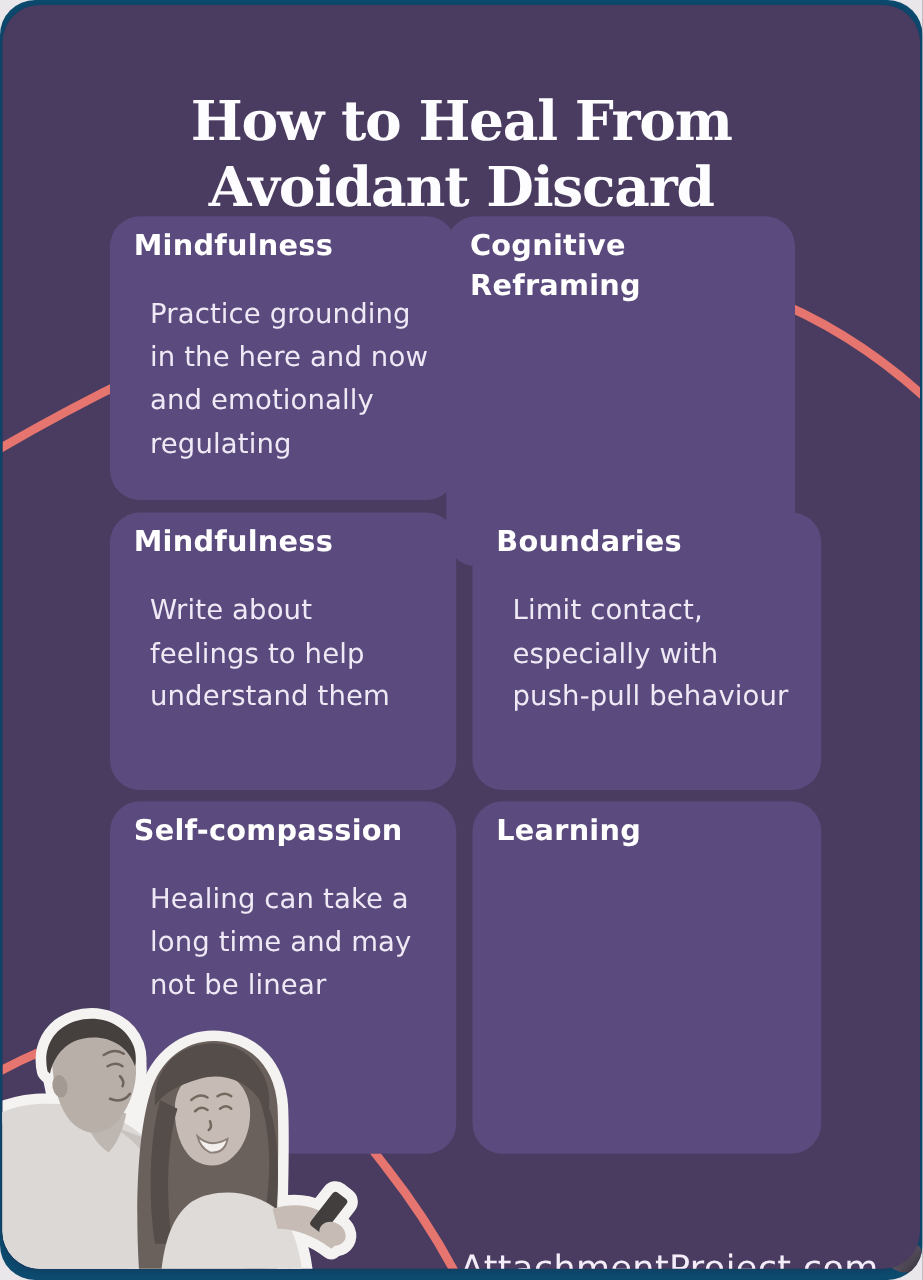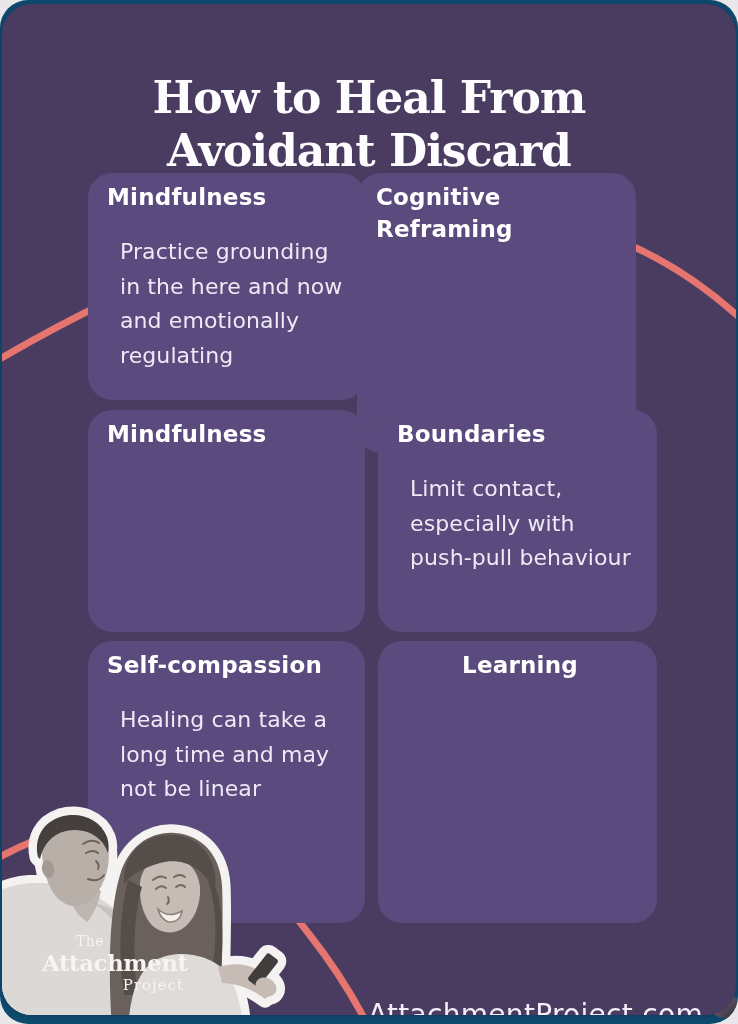--- a/index.html
+++ b/index.html
@@ -19,21 +19,21 @@
         padding:8px 14px 10px 19px;box-sizing:border-box;}
   .card h2{margin:0;font-size:23px;line-height:32px;font-weight:bold;color:#ffffff;
            white-space:pre-line;letter-spacing:.2px;}
   .card p{margin:22px 0 0 13px;font-size:22px;line-height:34.5px;color:#efe9f6;
           white-space:pre-line;letter-spacing:.1px;}
   .c0{left:86px; top:169px;width:277px;height:227px;}
   .c1{left:355px;top:169px;width:279px;height:280px;}
   .c2{left:86px; top:406px;width:277px;height:222px;}
   .c3{left:376px;top:406px;width:279px;height:222px;}
   .c4{left:86px; top:637px;width:277px;height:282px;}
-  .c5{left:376px;top:637px;width:279px;height:282px;text-align:center;}
+  .c5{left:376px;top:637px;width:279px;height:282px;}
   .photo{position:absolute;left:-12px;top:801px;width:300px;height:240px;z-index:3;}
   .sticker *{fill:#f5f3f1;stroke:#f5f3f1;stroke-width:17px;stroke-linejoin:round;stroke-linecap:round;}
   .logo{position:absolute;left:40px;top:930px;width:142px;z-index:4;color:#f7f4f1;
         font-family:"DejaVu Serif",serif;line-height:1;}
   .logo .l-the{font-size:14px;margin-left:34px;letter-spacing:.5px;}
   .logo .l-att{font-size:23px;font-weight:bold;letter-spacing:-.5px;margin-top:3px;}
   .logo .l-pro{font-size:15px;text-align:right;margin-top:4px;letter-spacing:1px;}
   .site{position:absolute;right:33px;top:994px;z-index:2;font-size:28px;font-weight:normal;
         color:#f3edf9;letter-spacing:.3px;}
 </style>
@@ -59,20 +59,23 @@
 in the here and now
 and emotionally
 regulating</p>
     </div>
     <div class="card c1">
       <h2>Cognitive
 Reframing</h2>
     </div>
     <div class="card c2">
       <h2>Mindfulness</h2>
+      <p>Write about
+feelings to help
+understand them</p>
     </div>
     <div class="card c4">
       <h2>Self-compassion</h2>
       <p>Healing can take a
 long time and may
 not be linear</p>
     </div>
     <div class="card c3">
       <h2>Boundaries</h2>
       <p>Limit contact,
@@ -122,21 +125,16 @@
         <path d="M 184 72 q 6 -4 11 0"></path>
         <path d="M 178 92 q 2 5 -1 7"></path>
       </g>
       <path d="M 168 104 Q 178 114 192 106 Q 190 118 178 117 Q 170 113 168 104 Z" fill="#f3efec" stroke="#8d8078" stroke-width="1.5"></path>
       <path d="M 138 235 C 138 196 146 168 164 156 C 184 144 216 148 233 164 C 247 178 253 205 253 235 Z" fill="#dfdbd8"></path>
       <path d="M 228 162 C 248 156 266 160 276 172 C 282 180 282 190 275 194 C 262 184 246 178 232 178 Z" fill="#c6bcb5"></path>
       <rect x="266" y="148" width="14" height="34" rx="3" transform="rotate(38 273 165)" fill="#413e3d"></rect>
       <ellipse cx="276" cy="182" rx="11" ry="9" transform="rotate(30 276 182)" fill="#c6bcb5"></ellipse>
     </svg>
 
-    <div class="logo">
-      <div class="l-the">The</div>
-      <div class="l-att">Attachment</div>
-      <div class="l-pro">Project</div>
-    </div>
 
     <div class="site">AttachmentProject.com</div>
   </div>
 </div>
 
 </body></html>

